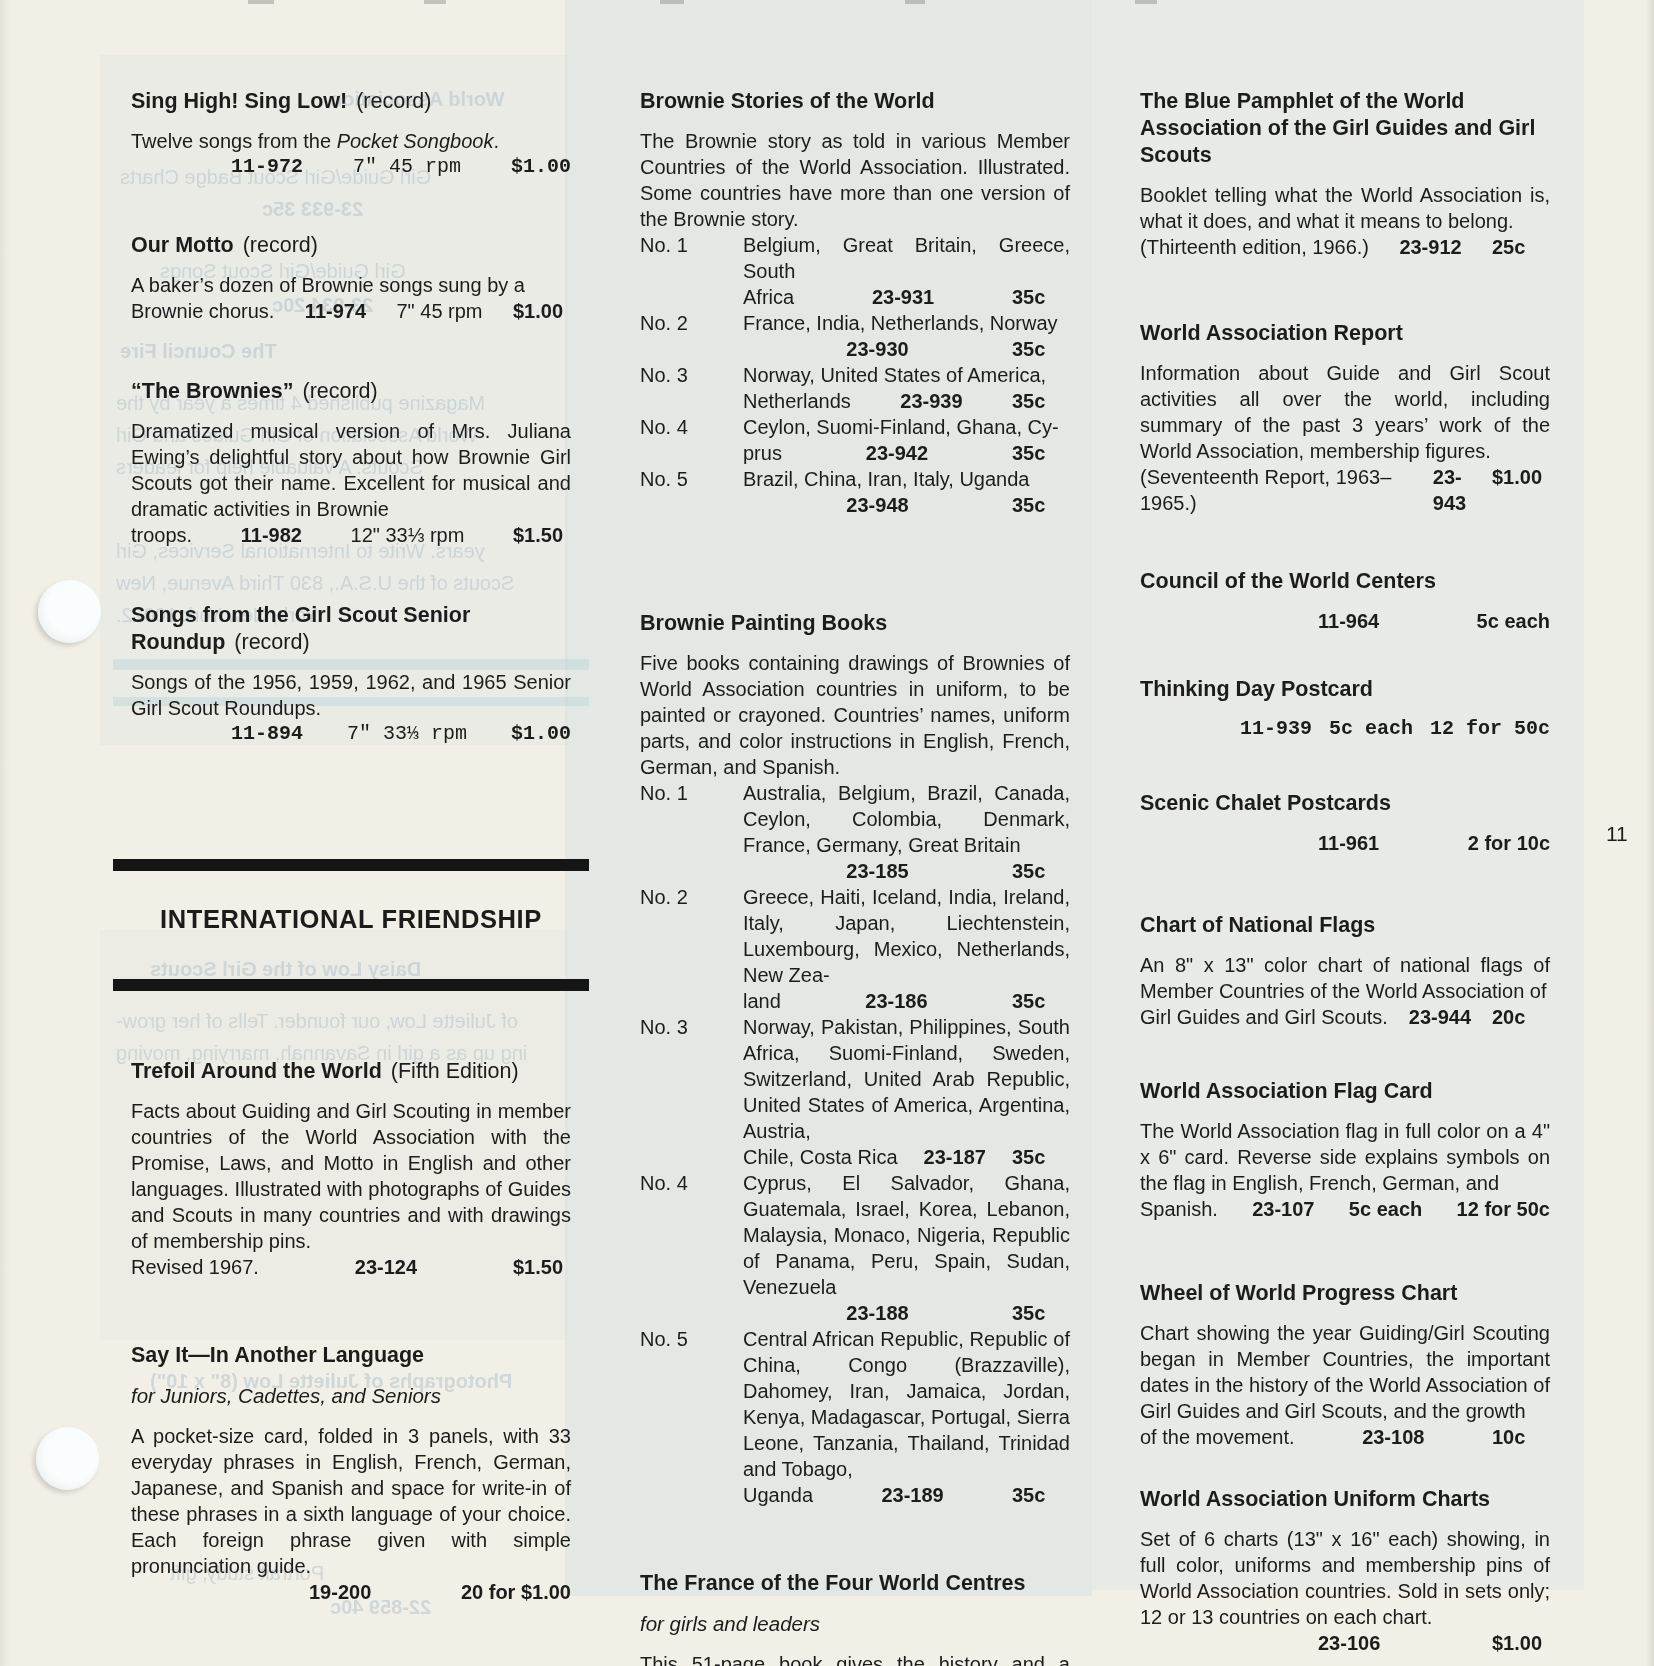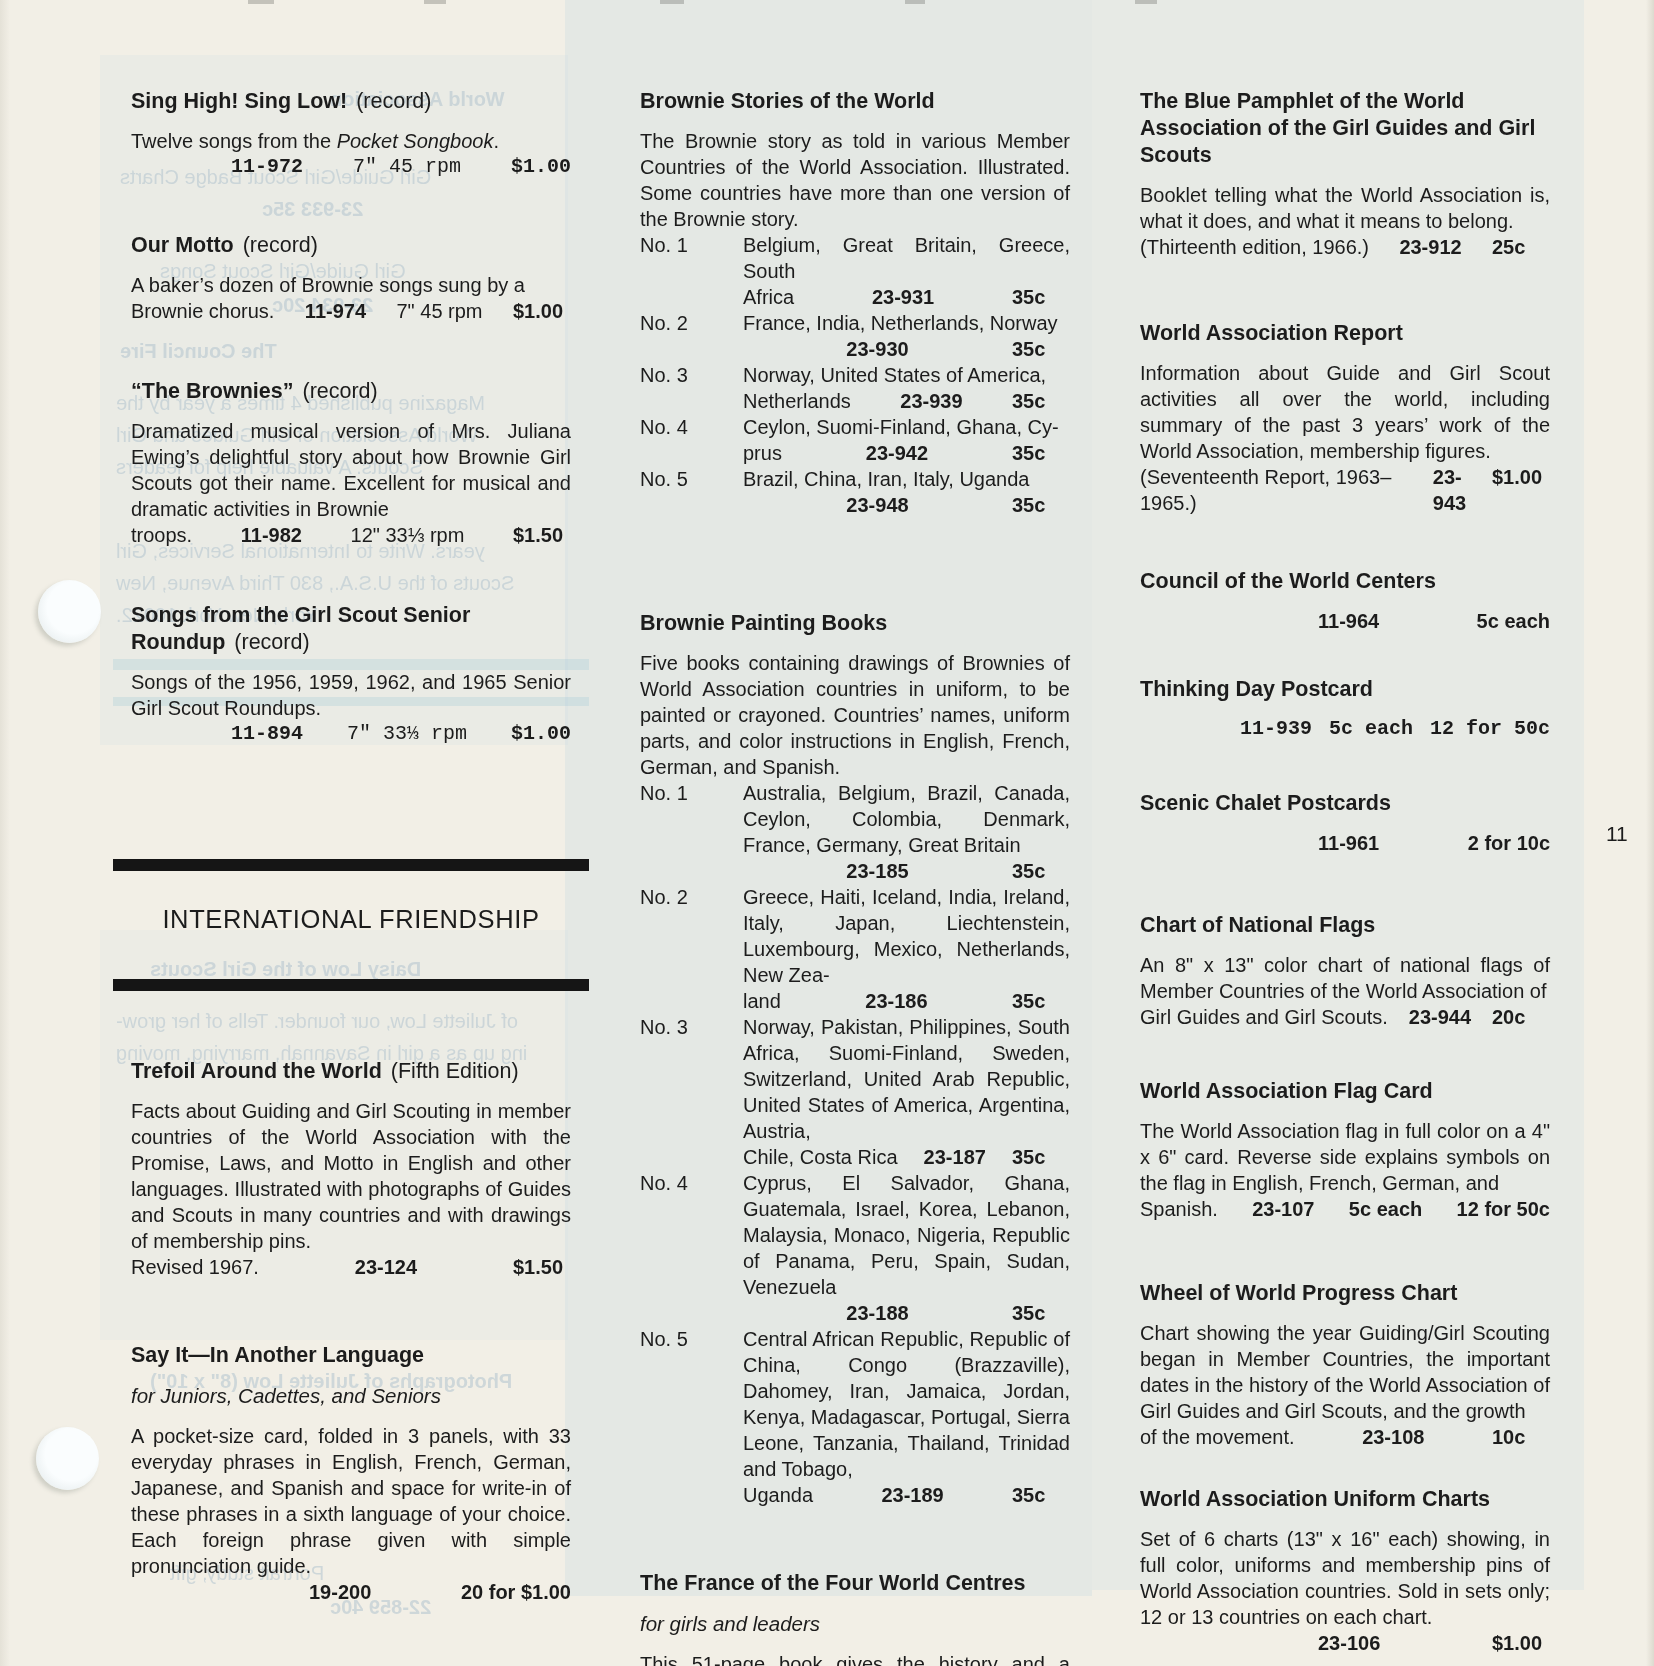--- a/index.html
+++ b/index.html
@@ -32,21 +32,21 @@
   .row .cell-mid{font-weight:bold;}
   .row .cell-price{font-weight:bold;min-width:58px;text-align:left;}
   .code-row.p3{padding-left:100px;font-family:Liberation Mono, monospace;}
   .code-row.p2{padding-left:178px;}
   
   .item{display:flex;align-items:flex-start;gap:28px;}
   .item .label{flex:0 0 75px;font-size:20px;line-height:26px;}
   .item .item-body{flex:1;min-width:0;}
   
   .sec-header .rule{height:12px;background:#151515;}
-  .sec-header h2{font-size:25.5px;line-height:34px;font-weight:normal;text-align:center;
+  .sec-header h2{font-size:25.5px;line-height:34px;font-weight:bold;text-align:center;
     letter-spacing:.6px;margin:31px 0 43px 0;}
   
   .page-number{position:absolute;left:1606px;top:822px;font-size:21px;font-weight:normal;}
   
   .hole{position:absolute;width:63px;height:63px;border-radius:50%;
     background:radial-gradient(circle at 56% 44%, #fafdfe 52%, #eef3f4 72%, #dde2dc 86%, rgba(215,219,210,0) 100%);
     box-shadow:-3px 3px 4px rgba(130,135,125,.30);}
   .hole-1{left:38px;top:580px;}
   .hole-2{left:36px;top:1427px;}
   

